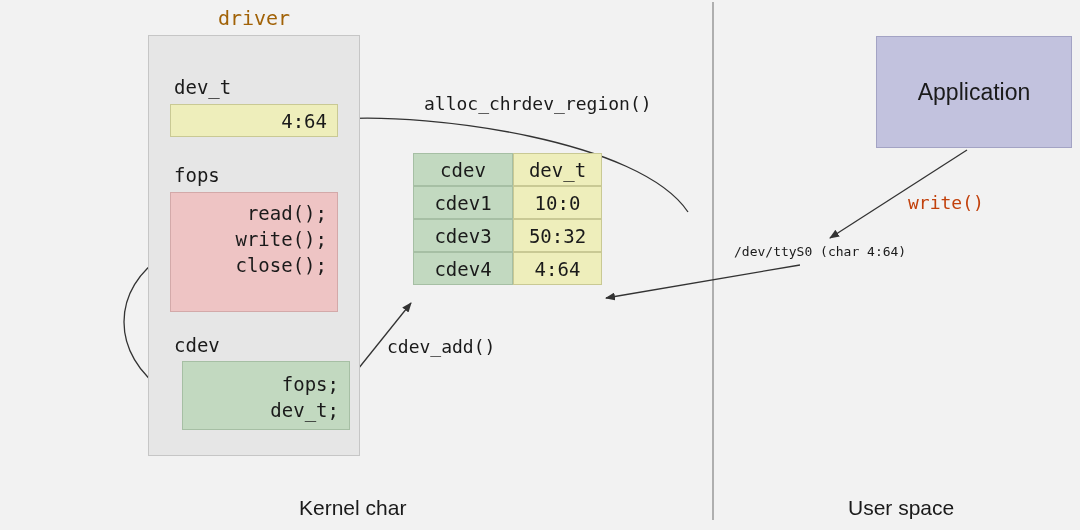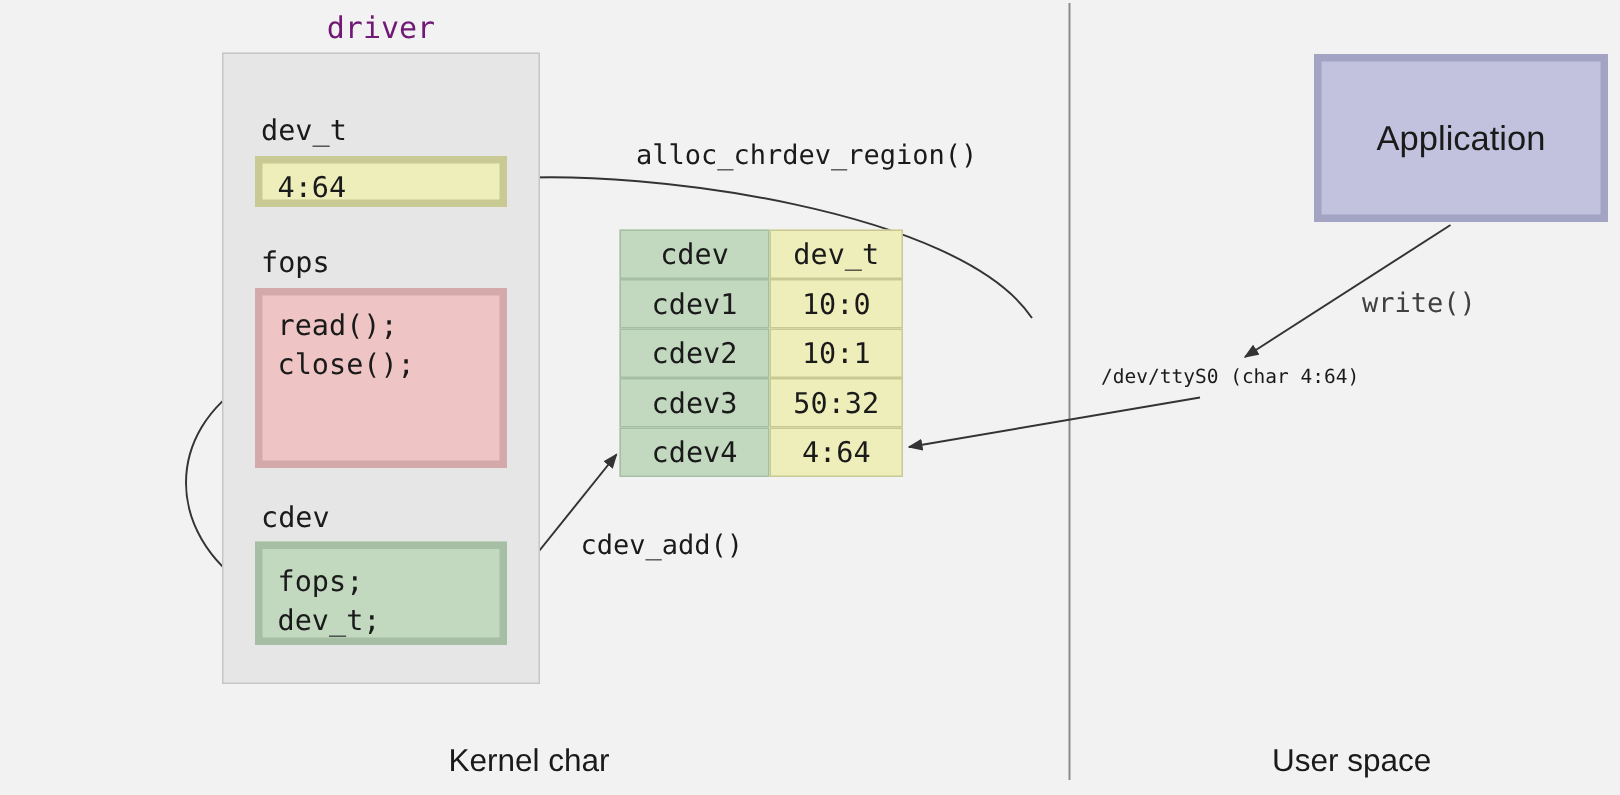--- a/index.html
+++ b/index.html
@@ -23,40 +23,41 @@
     width: 212px; height: 421px;
     background: #e6e6e6;
     border: 1px solid #c6c6c6;
     box-sizing: border-box;
   }
   #driver-title {
     left: 148px; top: 6px;
     width: 212px;
     text-align: center;
     font-size: 20px;
-    color: #701a75;
+    color: #a16207;
   }
 
   .field-label {
     font-size: 19px;
     color: #1a1a1a;
     white-space: nowrap;
   }
 
   .inner-box {
     box-sizing: border-box;
-    border: 5px solid #000000;
+    border: 1px solid #000000;
     font-size: 19px;
     color: #1a1a1a;
     line-height: 25px;
     padding: 20px 10px;
+    text-align: right;
   }
   .yellow { background: #eeeebb; border-color: #c9c994; }
   .pink   { background: #eec4c4; border-color: #d3a9a9; }
-  .green  { background: #c2d9c0; border-color: #a6bfa4; }
+  .green  { background: #c2d9c0; border-color: #a6bfa4; margin-left: 12px; }
   .purple { background: #c2c2de; border-color: #a3a3c4; }
 
   #devt-box { left: 170px; top: 104px; width: 168px; height: 33px; padding-top: 4px; }
   #devt-label { left: 174px; top: 76px; }
 
   #fops-label { left: 174px; top: 164px; text-align: right; }
   #fops-box { left: 170px; top: 192px; width: 168px; height: 120px; padding-top: 7px; }
   #fops-box div { line-height: 26px; }
 
   #cdev-label { left: 174px; top: 334px; }
@@ -89,31 +90,31 @@
     font-family: "Liberation Sans", sans-serif;
     font-size: 23px;
     color: #1a1a1a;
   }
   #dev-node-text {
     left: 734px; top: 244px;
     font-size: 13px;
     color: #1a1a1a;
     white-space: nowrap;
   }
-  #write-label { left: 908px; top: 192px; font-size: 18px; color: #404040; white-space: nowrap; }
+  #write-label { left: 908px; top: 192px; font-size: 18px; color: #c2410c; white-space: nowrap; }
 
   
   .edge-label {
     font-size: 18px;
     color: #1a1a1a;
     white-space: nowrap;
   }
   #alloc-label { left: 424px; top: 93px; text-align: right; }
   #cdev-init-label { left: 6px; top: 312px; }
-  #cdev-add-label { left: 387px; top: 353px; }
+  #cdev-add-label { left: 387px; top: 336px; }
 
   
   .space-caption {
     font-family: "Liberation Sans", sans-serif;
     font-size: 21px;
     color: #1a1a1a;
     white-space: nowrap;
   }
   #kernel-space-caption { left: 299px; top: 496px; }
   #user-space-caption { left: 848px; top: 496px; }
@@ -150,44 +151,41 @@
 
   <div class="abs" id="driver-title">driver</div>
   <div class="abs" id="driver-box"></div>
 
   <div class="abs field-label" id="devt-label">dev_t</div>
   <div class="abs inner-box yellow" id="devt-box">4:64</div>
 
   <div class="abs field-label" id="fops-label">fops</div>
   <div class="abs inner-box pink" id="fops-box">
     <div>read();</div>
+    <div>write();</div>
     <div>close();</div>
   </div>
 
   <div class="abs field-label" id="cdev-label">cdev</div>
   <div class="abs inner-box green" id="cdev-box">
     <div>fops;</div>
     <div>dev_t;</div>
   </div>
 
   <table class="abs" id="cdev-table">
     <tbody>
         <tr>
       <td class="c-name">cdev</td>
       <td class="c-val">dev_t</td>
     </tr>
     <tr>
       <td class="c-name">cdev1</td>
       <td class="c-val">10:0</td>
     </tr>
     <tr>
-      <td class="c-name">cdev2</td>
-      <td class="c-val">10:1</td>
-    </tr>
-    <tr>
       <td class="c-name">cdev3</td>
       <td class="c-val">50:32</td>
     </tr>
     <tr>
       <td class="c-name">cdev4</td>
       <td class="c-val">4:64</td>
     </tr>
   </tbody>
     </table>
 

